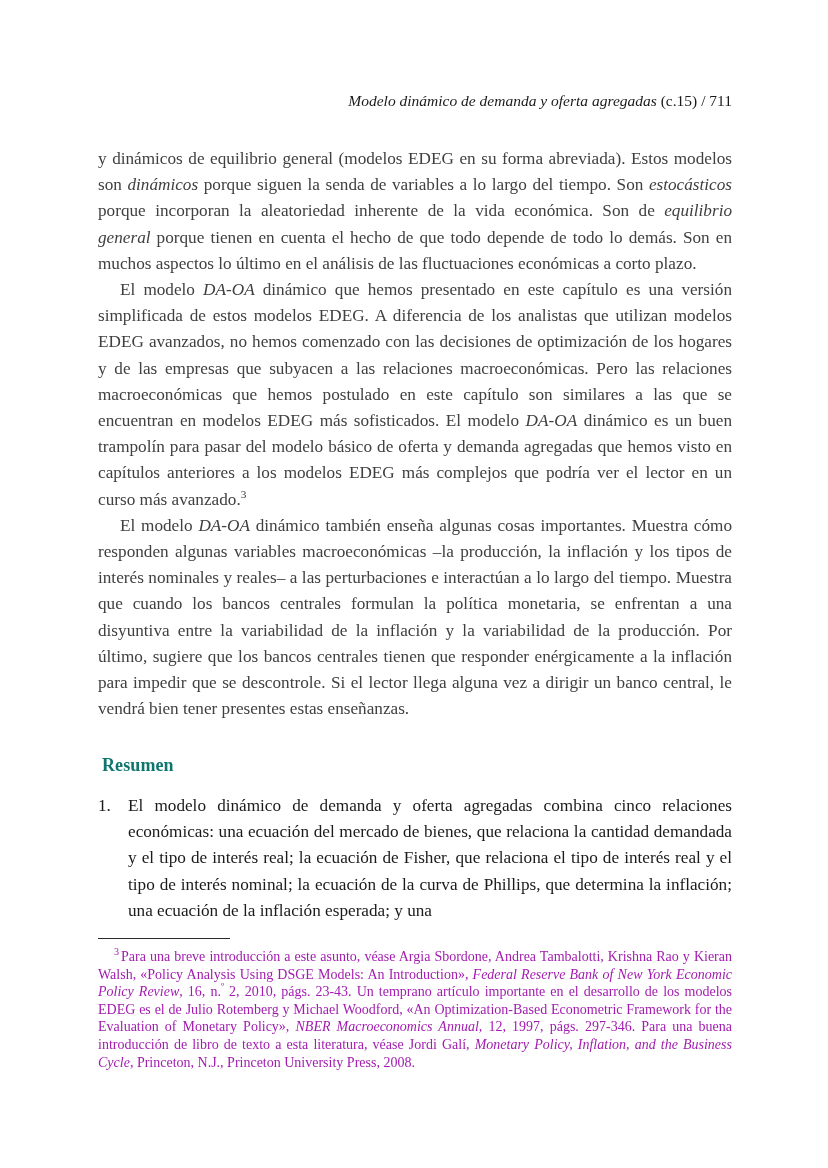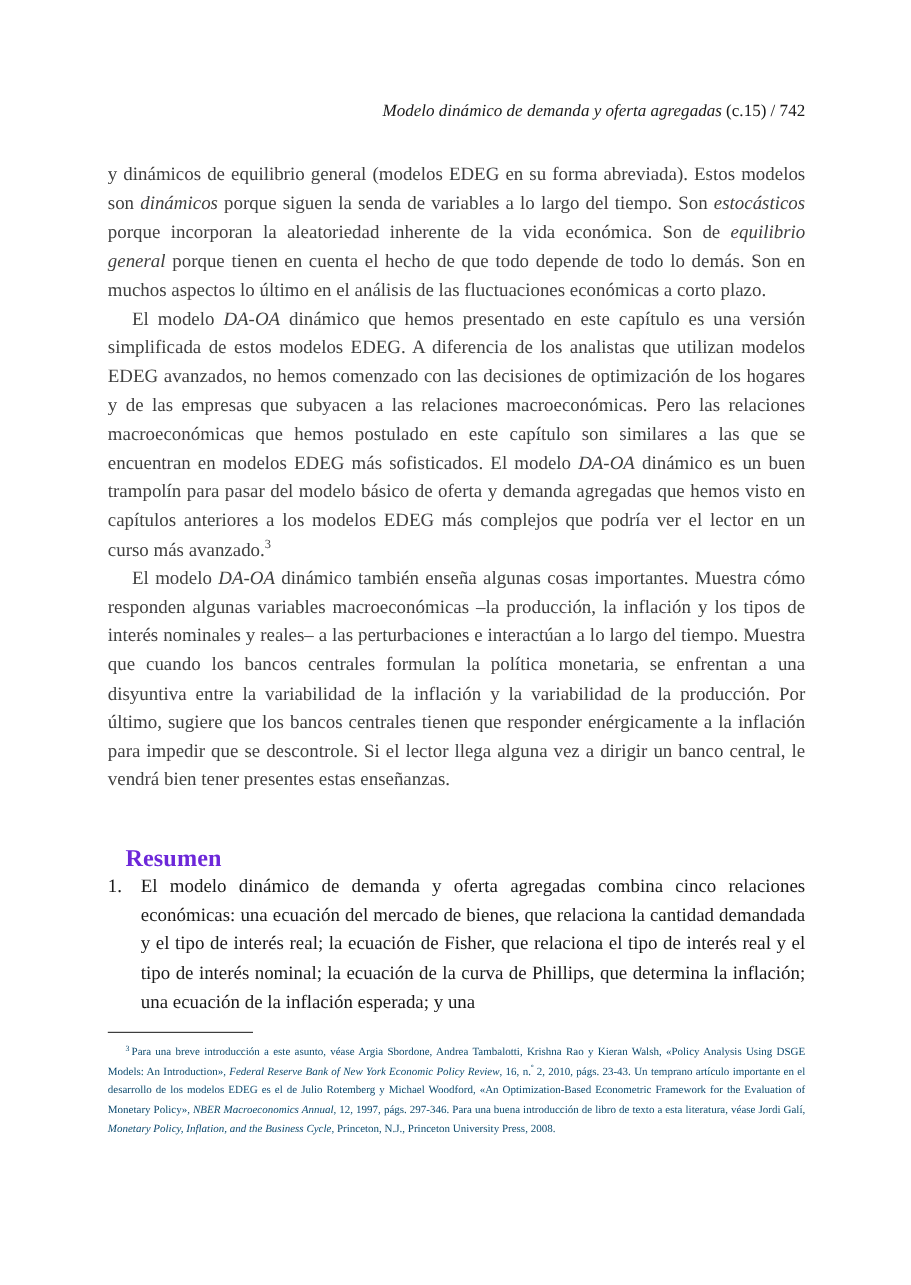--- a/index.html
+++ b/index.html
@@ -62,28 +62,28 @@
     font-style: italic;
   }
   sup.fn-ref {
     font-size: 0.66em;
     vertical-align: super;
     line-height: 0;
   }
 
   
   .section-head {
-    margin: 16px;
+    margin: 4px;
     position: absolute;
     left: 98px;
     top: 751px;
-    font-size: 22px;
+    font-size: 18px;
     font-weight: bold;
     letter-spacing: 0.1px;
-    color: #6d28d9;
+    color: #0f766e;
   }
 
   
   .summary-list {
     position: absolute;
     left: 98px;
     top: 793px;
     width: 634px;
     margin: 0;
     padding: 0;
@@ -114,45 +114,45 @@
     width: 634px;
   }
   .footnote-rule {
     width: 132px;
     height: 0;
     border-top: 1.1px solid #2a2a2a;
     margin: 0 0 9px 0;
   }
   p.footnote {
     margin: 0;
-    font-size: 10px;
+    font-size: 14px;
     line-height: 17.6px;
     text-align: justify;
-    color: #0c4a6e;
+    color: #a21caf;
     text-indent: 16px;
   }
   p.footnote sup.fn-num {
     font-size: 0.72em;
     vertical-align: super;
     line-height: 0;
     margin-right: 2px;
   }
   .ord {
     font-size: 0.72em;
     vertical-align: super;
     line-height: 0;
   }
 </style>
 </head>
 <body>
 
 <div class="page">
 
   <div class="running-head">
-    <span class="rh-title">Modelo dinámico de demanda y oferta agregadas</span><span class="rh-folio"> (c.15)  /  742</span>
+    <span class="rh-title">Modelo dinámico de demanda y oferta agregadas</span><span class="rh-folio"> (c.15)  /  711</span>
   </div>
 
   <div class="textblock">
 
     <p class="body-par"><span>y dinámicos de equilibrio general (modelos EDEG en su forma abreviada). Estos modelos son </span><em>dinámicos</em><span> porque siguen la senda de variables a lo largo del tiempo. Son </span><em>estocásticos</em><span> porque incorporan la aleatoriedad inherente de la vida económica. Son de </span><em>equilibrio general</em><span> porque tienen en cuenta el hecho de que todo depende de todo lo demás. Son en muchos aspectos lo último en el análisis de las fluctuaciones económicas a corto plazo.</span></p>
 
     <p class="body-par indent"><span>El modelo </span><em>DA-OA</em><span> dinámico que hemos presentado en este capítulo es una versión simplificada de estos modelos EDEG. A diferencia de los analistas que utilizan modelos EDEG avanzados, no hemos comenzado con las decisiones de optimización de los hogares y de las empresas que subyacen a las relaciones macroeconómicas. Pero las relaciones macroeconómicas que hemos postulado en este capítulo son similares a las que se encuentran en modelos EDEG más sofisticados. El modelo </span><em>DA-OA</em><span> dinámico es un buen trampolín para pasar del modelo básico de oferta y demanda agregadas que hemos visto en capítulos anteriores a los modelos EDEG más complejos que podría ver el lector en un curso más avanzado.</span><sup class="fn-ref">3</sup></p>
 
     <p class="body-par indent"><span>El modelo </span><em>DA-OA</em><span> dinámico también enseña algunas cosas importantes. Muestra cómo responden algunas variables macroeconómicas –la producción, la inflación y los tipos de interés nominales y reales– a las perturbaciones e interactúan a lo largo del tiempo. Muestra que cuando los bancos centrales formulan la política monetaria, se enfrentan a una disyuntiva entre la variabilidad de la inflación y la variabilidad de la producción. Por último, sugiere que los bancos centrales tienen que responder enérgicamente a la inflación para impedir que se descontrole. Si el lector llega alguna vez a dirigir un banco central, le vendrá bien tener presentes estas enseñanzas.</span></p>
 

